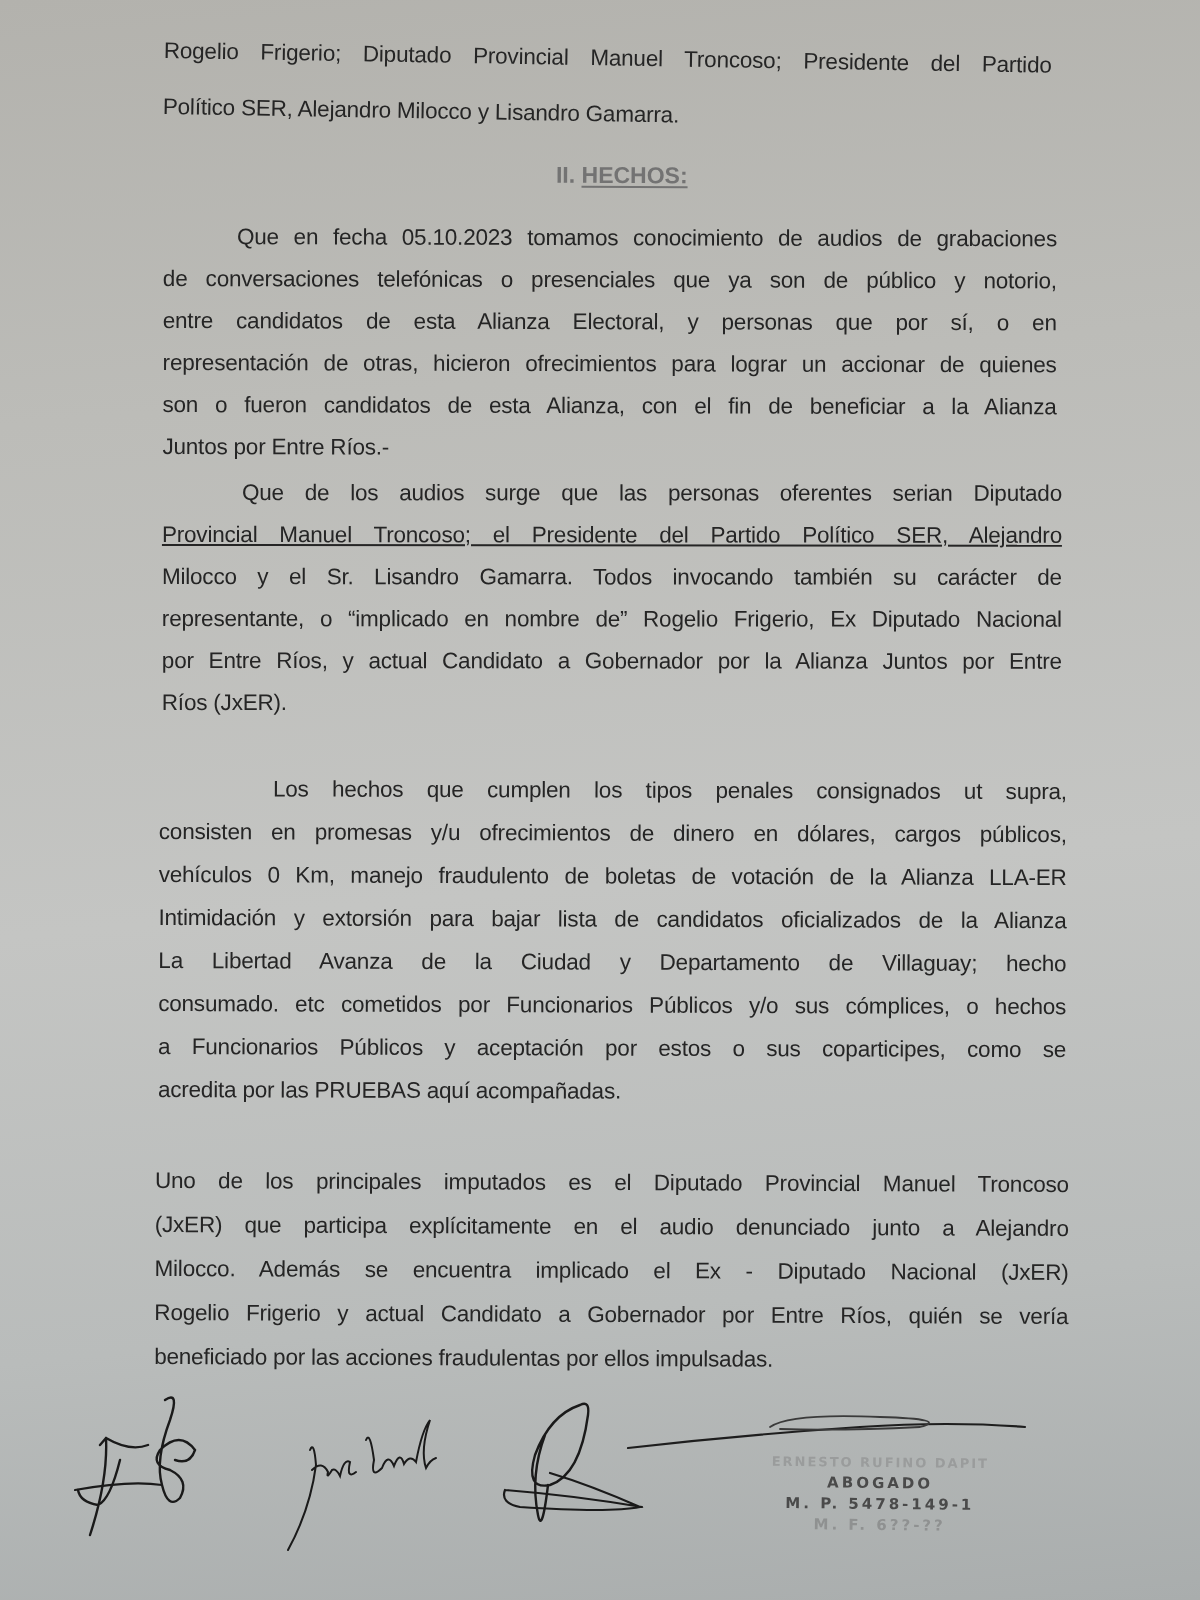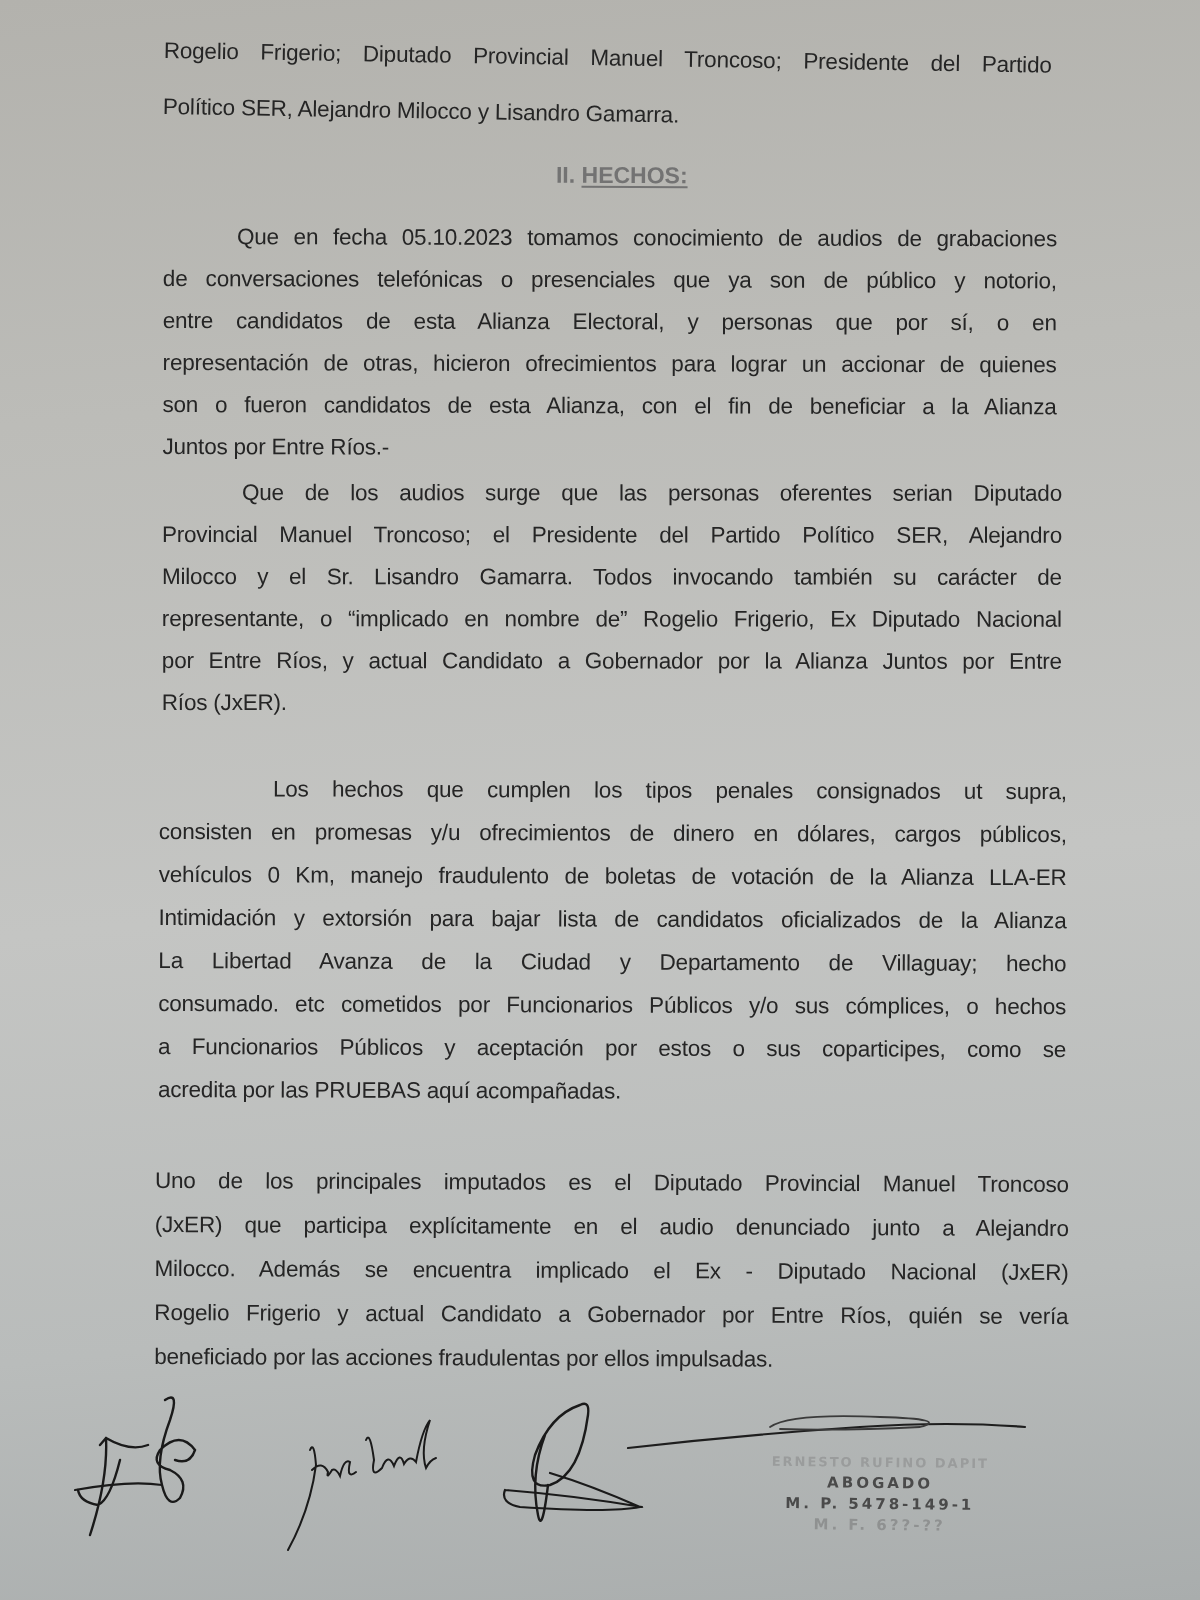--- a/index.html
+++ b/index.html
@@ -92,21 +92,21 @@
     <span class="line justify" style="top:0; left:74px; width:820px;">Que en fecha 05.10.2023 tomamos conocimiento de audios de grabaciones</span>
     <span class="line justify" style="top:42px; width:894px;">de conversaciones telefónicas o presenciales que ya son de público y notorio,</span>
     <span class="line justify" style="top:84px; width:894px;">entre candidatos de esta Alianza Electoral, y personas que por sí, o en</span>
     <span class="line justify" style="top:126px; width:894px;">representación de otras, hicieron ofrecimientos para lograr un accionar de quienes</span>
     <span class="line justify" style="top:168px; width:894px;">son o fueron candidatos de esta Alianza, con el fin de beneficiar a la Alianza</span>
     <span class="line" style="top:210px;">Juntos por Entre Ríos.-</span>
   </div>
 
   <div class="text-block" style="left:162px; top:480px; width:900px; transform: rotate(0.05deg);">
     <span class="line justify" style="top:0; left:80px; width:820px;">Que de los audios surge que las personas oferentes serian Diputado</span>
-    <span class="line justify" style="top:42px; width:900px;">Provincial Manuel Troncoso; el Presidente del Partido Político SER, Alejandro</span>
+    <span class="line justify" style="top:42px; width:900px;text-decoration:underline;">Provincial Manuel Troncoso; el Presidente del Partido Político SER, Alejandro</span>
     <span class="line justify" style="top:84px; width:900px;">Milocco y el Sr. Lisandro Gamarra. Todos invocando también su carácter de</span>
     <span class="line justify" style="top:126px; width:900px;">representante, o “implicado en nombre de” Rogelio Frigerio, Ex Diputado Nacional</span>
     <span class="line justify" style="top:168px; width:900px;">por Entre Ríos, y actual Candidato a Gobernador por la Alianza Juntos por Entre</span>
     <span class="line" style="top:210px;">Ríos (JxER).</span>
   </div>
 
   <div class="text-block" style="left:159px; top:776px; width:908px; transform: rotate(0.2deg);">
     <span class="line justify" style="top:0; left:114px; width:794px;">Los hechos que cumplen los tipos penales consignados ut supra,</span>
     <span class="line justify" style="top:43px; width:908px;">consisten en promesas y/u ofrecimientos de dinero en dólares, cargos públicos,</span>
     <span class="line justify" style="top:86px; width:908px;">vehículos 0 Km, manejo fraudulento de boletas de votación de la Alianza LLA-ER</span>

